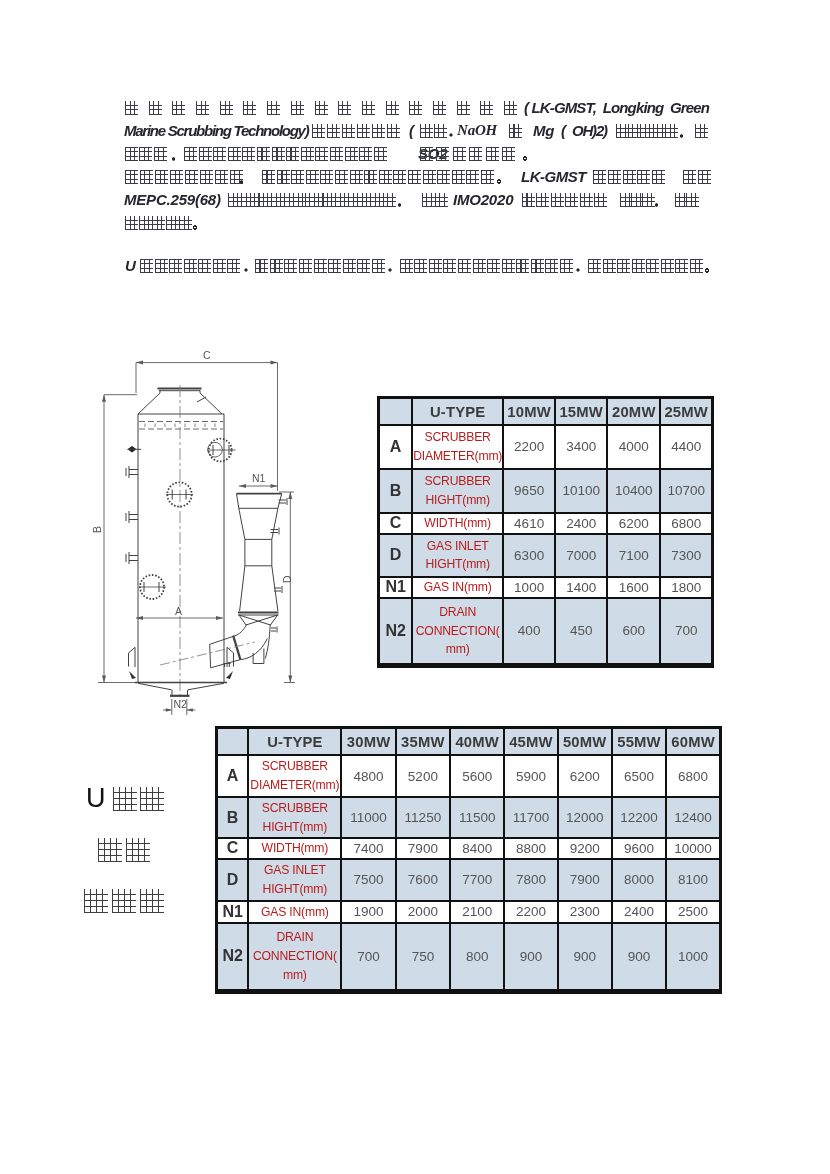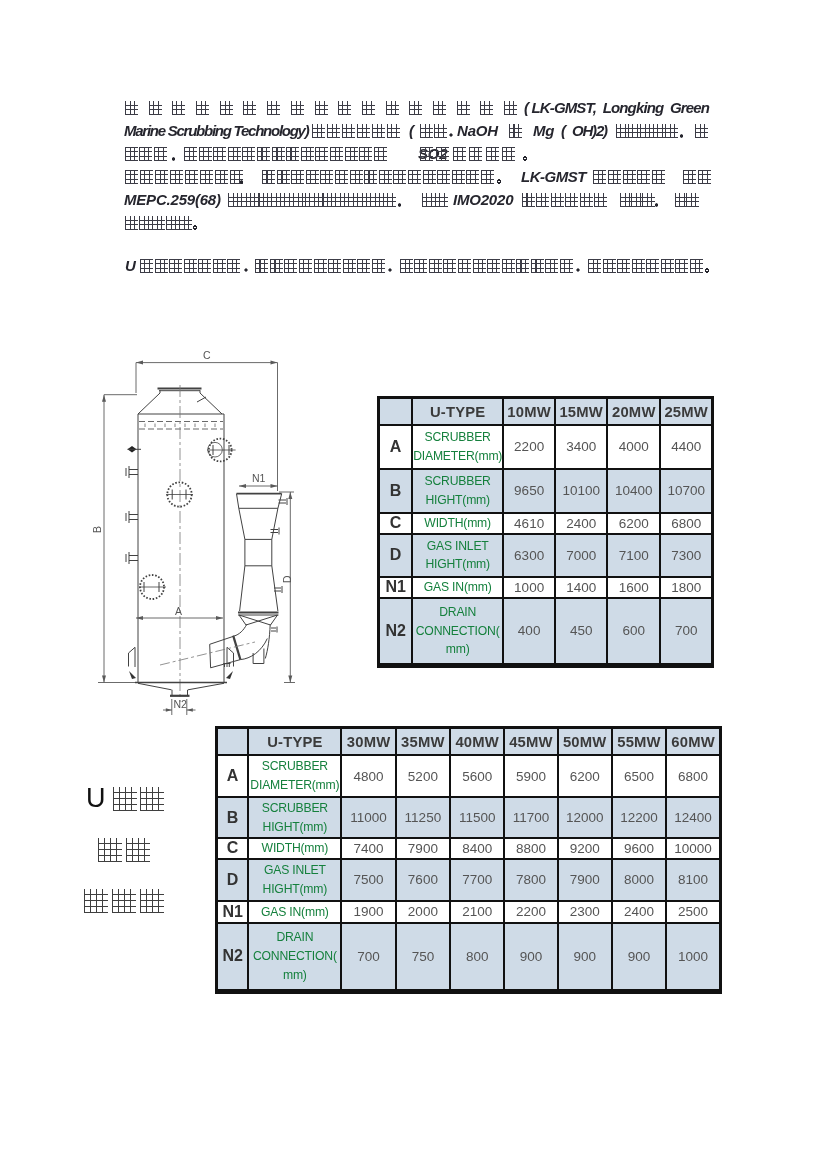--- a/index.html
+++ b/index.html
@@ -22,39 +22,39 @@
   
   .C2{display:inline-block;width:24px;height:24px;
      background:
        repeating-linear-gradient(0deg,#3f3f3f 0 1.4px,transparent 1.4px 6px),
        repeating-linear-gradient(90deg,#3f3f3f 0 1.4px,transparent 1.4px 6px);
   }
   table{border-collapse:collapse;table-layout:fixed;}
   td{border:2px solid #111;text-align:center;vertical-align:middle;padding:0;overflow:hidden;}
   .blue{background:#cfdbe7;}
   .rowlab{font-weight:bold;font-size:16px;color:#333;}
-  .nm{font-size:12.2px;color:#15803d;line-height:1.52;letter-spacing:-0.2px;}
+  .nm{font-size:12.2px;color:#b91c1c;line-height:1.52;letter-spacing:-0.2px;}
   .num{font-size:13.5px;color:#555;}
   .hdr{font-weight:bold;font-size:14.8px;color:#3b3b3b;letter-spacing:0.2px;}
   svg text{font-family:"Liberation Sans",sans-serif;}
 </style>
 </head>
 <body>
 
 <div class="line" style="left:125px;top:99px;">
   <span class="abs" style="left:0;top:0;"><span style="--g:10.7px;"><i class="c"></i><i class="c"></i><i class="c"></i><i class="c"></i><i class="c"></i><i class="c"></i><i class="c"></i><i class="c"></i><i class="c"></i><i class="c"></i><i class="c"></i><i class="c"></i><i class="c"></i><i class="c"></i><i class="c"></i><i class="c"></i><i class="c"></i></span></span>
   <span class="abs lat" style="left:399px;top:0;letter-spacing:-0.85px;">( LK-GMST,&nbsp; Longking&nbsp; Green</span>
 </div>
 
 <div class="line" style="left:125px;top:122px;">
   <span class="abs lat" style="left:-1px;top:0;letter-spacing:-1.25px;">Marine Scrubbing Technology)</span>
   <span class="abs" style="left:187px;top:0;--g:2.1px;"><i class="c"></i><i class="c"></i><i class="c"></i><i class="c"></i><i class="c"></i><i class="c"></i></span>
   <span class="abs lat" style="left:284px;top:0;font-weight:bold;">(</span>
   <span class="abs" style="left:295px;top:0;--g:0.5px;"><i class="c"></i><i class="c"></i><i class="pp"></i></span>
-  <span class="abs lat" style="left:332px;top:0;">NaOH</span>
+  <span class="abs lat" style="left:332px;top:0;font-family:Liberation Serif, serif;">NaOH</span>
   <span class="abs" style="left:384px;top:0;"><i class="c"></i></span>
   <span class="abs lat" style="left:408px;top:0;">Mg</span>
   <span class="abs lat" style="left:436px;top:0;font-weight:bold;">(</span>
   <span class="abs lat" style="left:447px;top:0;letter-spacing:-1.2px;">OH)2)</span>
   <span class="abs" style="left:491px;top:0;--g:-0.8px;"><i class="c"></i><i class="c"></i><i class="c"></i><i class="c"></i><i class="c"></i></span>
   <span class="abs" style="left:554px;top:0;"><i class="pc"></i></span>
   <span class="abs" style="left:570px;top:0;"><i class="c"></i></span>
 </div>
 
 <div class="line" style="left:125px;top:145px;">

